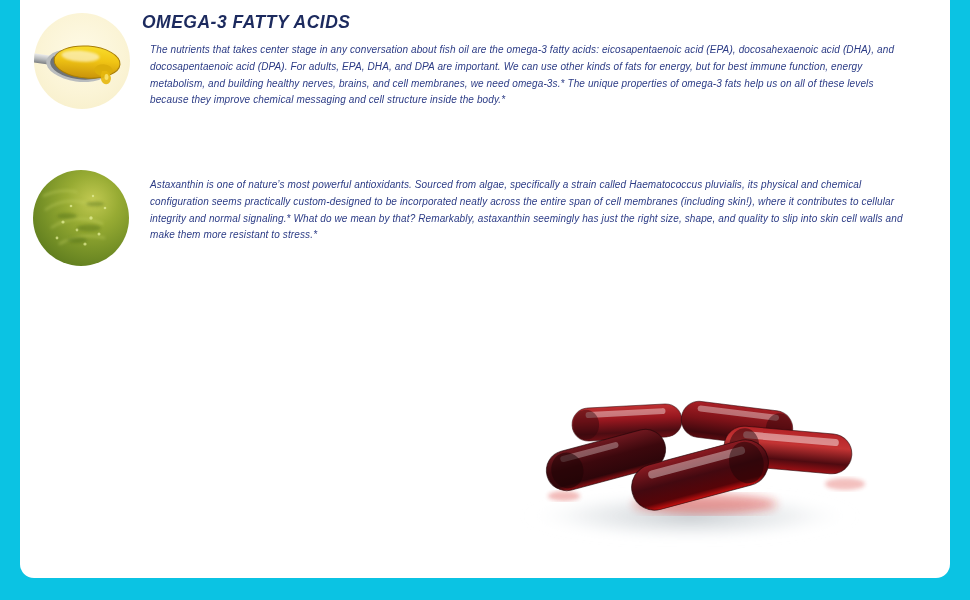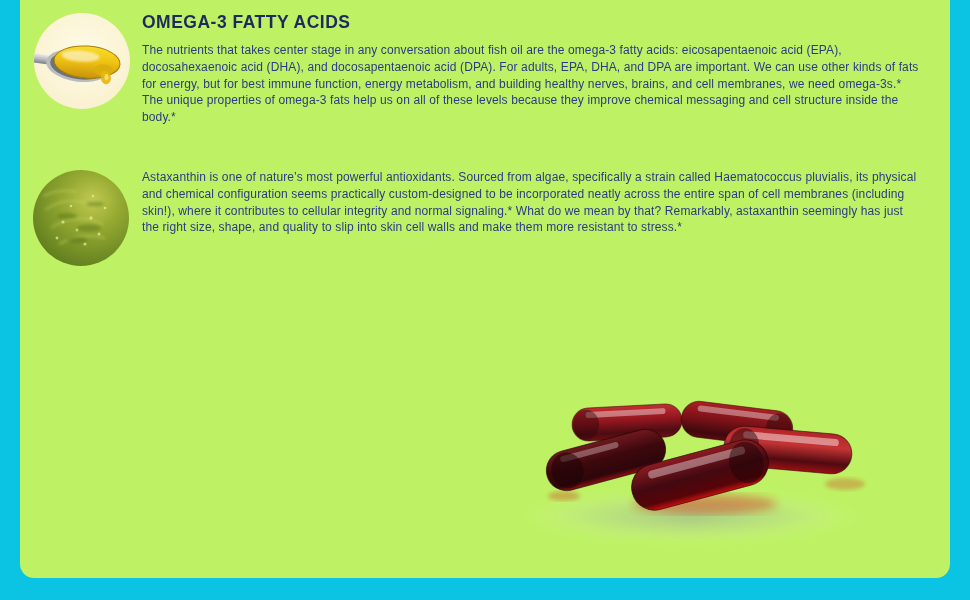--- a/index.html
+++ b/index.html
@@ -6,22 +6,23 @@
   body {
     width: 970px; height: 600px;
     position: relative;
     background: #0bc3e3;
     overflow: hidden;
     font-family: "Liberation Sans", sans-serif;
   }
   .panel {
     position: absolute;
     left: 20px; right: 20px; top: 0; bottom: 22px;
-    background: #bef264;
+    background: #ffffff;
     border-radius: 0 0 14px 14px;
+    font-style: italic;
   }
   .circle-img {
     position: absolute;
     width: 96px; height: 96px;
     border-radius: 50%;
     overflow: hidden;
   }
   #oil-circle {
     left: 14px; top: 13px;
     background: radial-gradient(circle at 50% 42%, #fefae6 0%, #fbf4d6 55%, #f6edc6 100%);
@@ -36,22 +37,22 @@
   #text-astax  { top: 169px; }
   .textblock h2 {
     margin: 0 0 9px 0;
     font-size: 17.5px;
     line-height: 21px;
     font-weight: bold;
     letter-spacing: 0.5px;
     color: #1c2a5e;
   }
   .textblock p {
-    margin: 0;
-    font-size: 12px;
+    margin: 8px;
+    font-size: 10px;
     line-height: 16.8px;
     letter-spacing: 0.12px;
     color: #2b3b85;
   }
   .capsules-figure {
     position: absolute;
     left: 480px; top: 380px;
     width: 410px; height: 192px;
   }
   .capsules-figure svg { display: block; width: 410px; height: 192px; }

